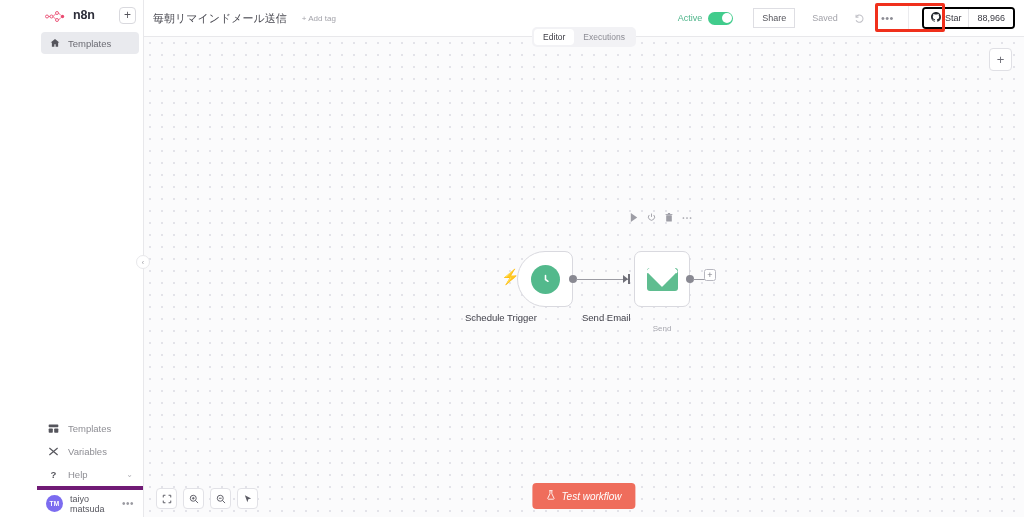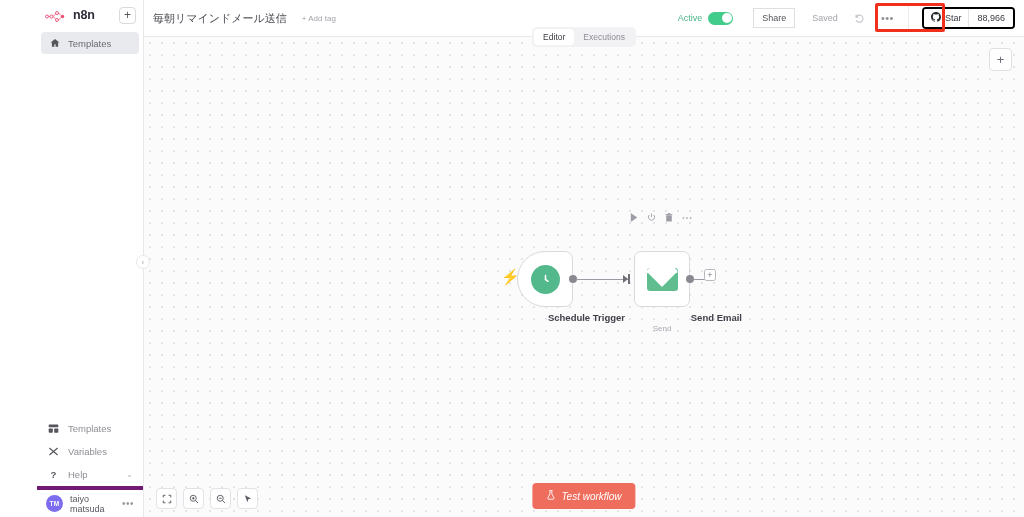--- a/index.html
+++ b/index.html
@@ -193,21 +193,21 @@
   .bolt {
     position: absolute; left: 357px; top: 232px;
     color: #ff6d28; font-size: 15px; line-height: 1;
   }
   .clock-ic {
     width: 29px; height: 29px; border-radius: 50%;
     background: #53b98c; display: flex; align-items: center; justify-content: center;
   }
   .node-label {
     position: absolute; font-size: 9.5px; color: #40404a;
-    text-align: right; width: 160px; font-weight: 700;
+    text-align: left; width: 160px; font-weight: 400;
   }
   .node-sub {
     position: absolute; font-size: 8px; color: #a8a8af;
     text-align: center; width: 160px;
   }
 
   .email-node {
     position: absolute; left: 490px; top: 214px;
     width: 56px; height: 56px; background: #fff;
     border: 1.5px solid #d9d9df; border-radius: 7px;

